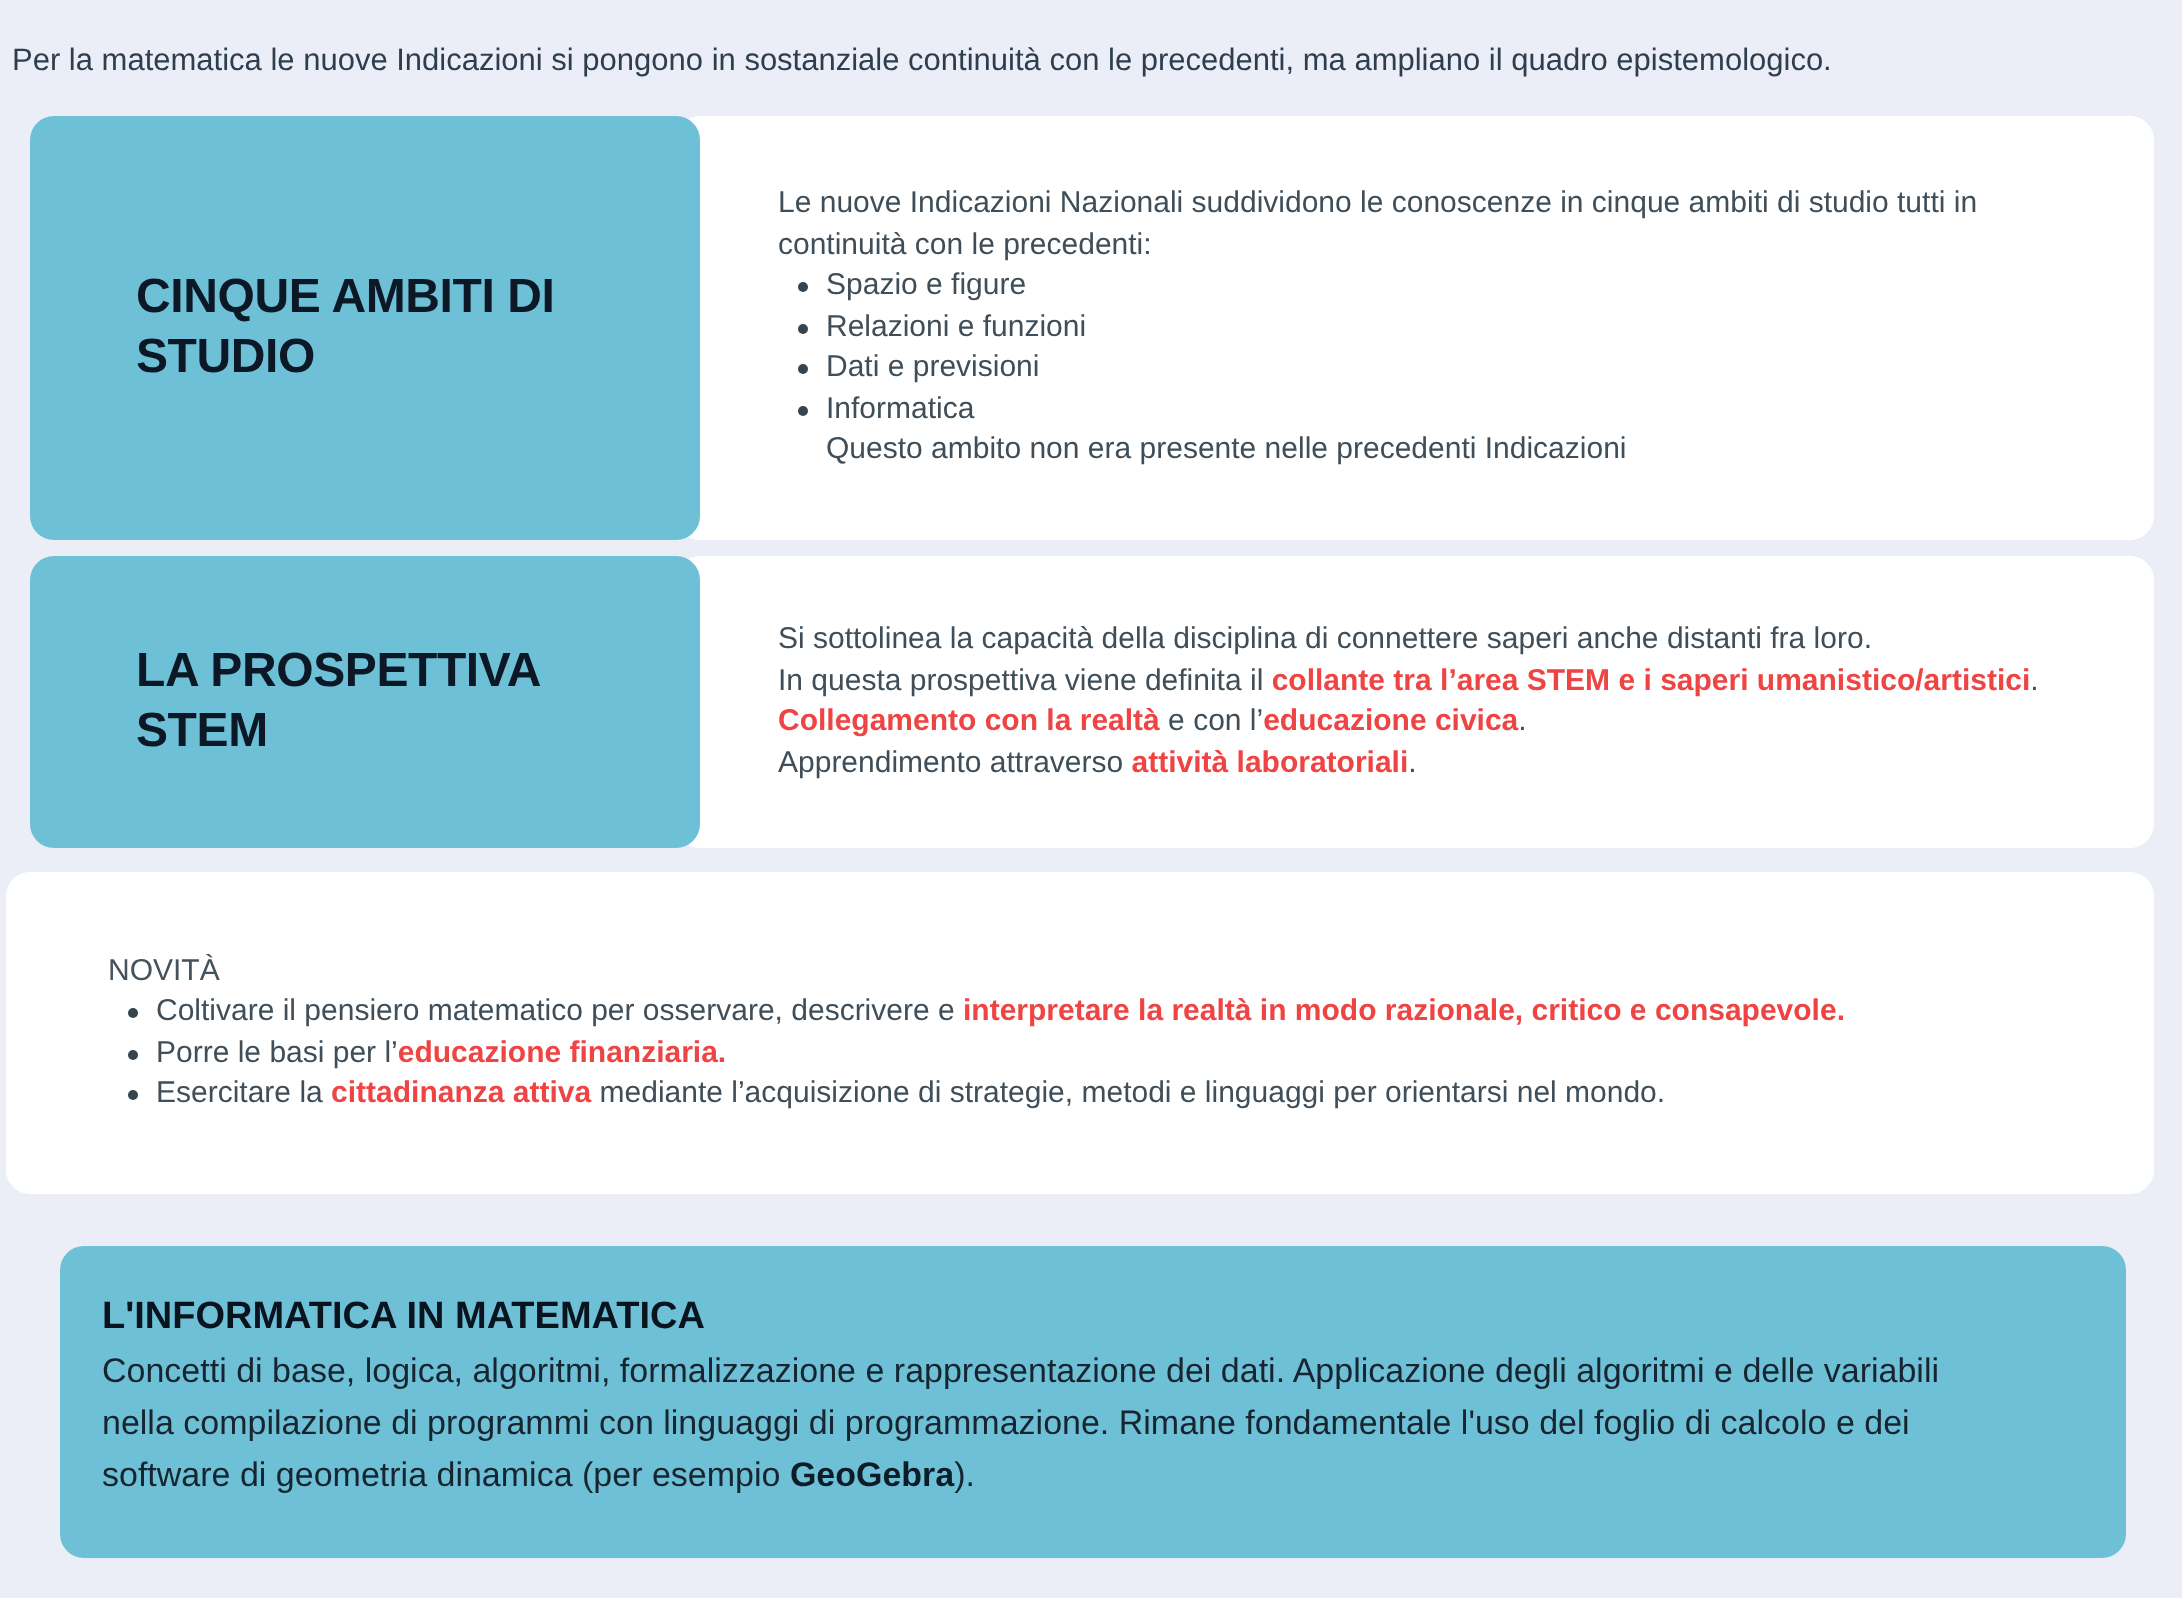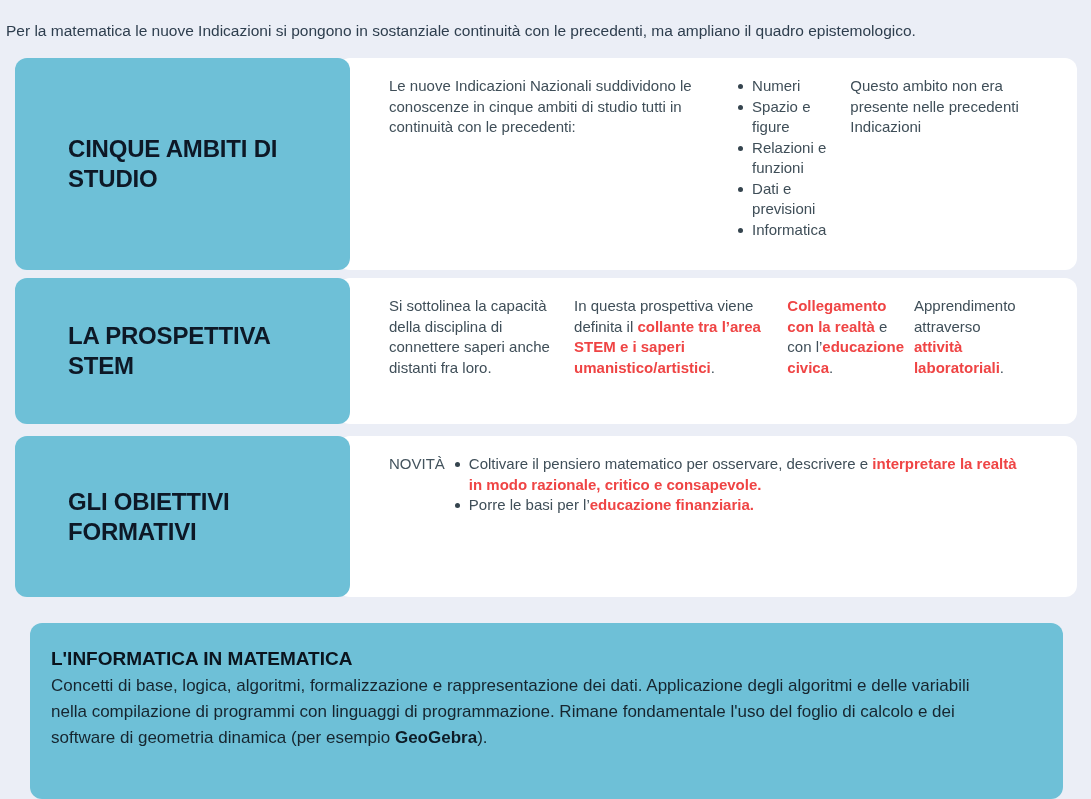--- a/index.html
+++ b/index.html
@@ -44,21 +44,21 @@
     letter-spacing: -0.2px;
   }
   .panel-white {
     flex: 1;
     background: #ffffff;
     border-radius: 12px;
     margin-left: -12px;
     z-index: 1;
     padding: 18px 55px 18px 51px;
     display: flex;
-    flex-direction: row;
+    flex-direction: column;
     justify-content: center;
     font-size: 15px;
     line-height: 20.5px;
     color: #3f4e58;
   }
   .panel-white p { margin: 0; }
   .bullets { list-style: none; margin: 0; padding: 0; }
   .bullets li { position: relative; padding-left: 24px; }
   .bullets li::before {
     content: "";
@@ -68,21 +68,21 @@
     width: 5px;
     height: 5px;
     border-radius: 50%;
     background: #35444e;
   }
   .note { padding-left: 24px; }
   .label { color: #44545e; }
   .b { font-weight: bold; color: #ef4444; }
   .footer {
     margin: 26px 14px 0 15px;
-    height: 176px;
+    height: 156px;
     background: #6ec0d7;
     border-radius: 12px;
     padding: 24px 60px 0 21px;
     color: #16252f;
   }
   .footer h3 {
     margin: 0 0 2px 0;
     font-size: 19px;
     line-height: 24px;
     color: #0a141e;
@@ -109,21 +109,20 @@
 
 <div class="wrap">
 
   <section class="row row-1">
     <div class="panel-blue">
       <h2>CINQUE AMBITI DI STUDIO</h2>
     </div>
     <div class="panel-white">
       <p>Le nuove Indicazioni Nazionali suddividono le conoscenze in cinque ambiti di studio tutti in continuità con le precedenti:</p>
       <ul class="bullets">
-        <li>Numeri</li>
         <li>Spazio e figure</li>
         <li>Relazioni e funzioni</li>
         <li>Dati e previsioni</li>
         <li>Informatica</li>
       </ul>
       <p class="note">Questo ambito non era presente nelle precedenti Indicazioni</p>
     </div>
   </section>
 
   <section class="row row-2">
@@ -132,28 +131,26 @@
     </div>
     <div class="panel-white">
       <p><span>Si sottolinea la capacità della disciplina di connettere saperi anche distanti fra loro.</span></p>
       <p><span>In questa prospettiva viene definita il </span><span class="b">collante tra l’area STEM e i saperi umanistico/artistici</span><span>.</span></p>
       <p><span class="b">Collegamento con la realtà</span><span> e con l’</span><span class="b">educazione civica</span><span>.</span></p>
       <p><span>Apprendimento attraverso </span><span class="b">attività laboratoriali</span><span>.</span></p>
     </div>
   </section>
 
   <section class="row row-3">
-    <div class="panel-blue">
-      <h2>GLI OBIETTIVI FORMATIVI</h2>
-    </div>
     <div class="panel-white">
       <p class="label">NOVITÀ</p>
       <ul class="bullets">
         <li><span>Coltivare il pensiero matematico per osservare, descrivere e </span><span class="b">interpretare la realtà in modo razionale, critico e consapevole.</span></li>
         <li><span>Porre le basi per l’</span><span class="b">educazione finanziaria.</span></li>
+        <li><span>Esercitare la </span><span class="b">cittadinanza attiva</span><span> mediante l’acquisizione di strategie, metodi e linguaggi per orientarsi nel mondo.</span></li>
       </ul>
     </div>
   </section>
 
   <section class="footer">
     <h3>L'INFORMATICA IN MATEMATICA</h3>
     <p><span>Concetti di base, logica, algoritmi, formalizzazione e rappresentazione dei dati. Applicazione degli algoritmi e delle variabili nella compilazione di programmi con linguaggi di programmazione. Rimane fondamentale l'uso del foglio di calcolo e dei software di geometria dinamica (per esempio </span><span class="b">GeoGebra</span><span>).</span></p>
   </section>
 
 </div>

